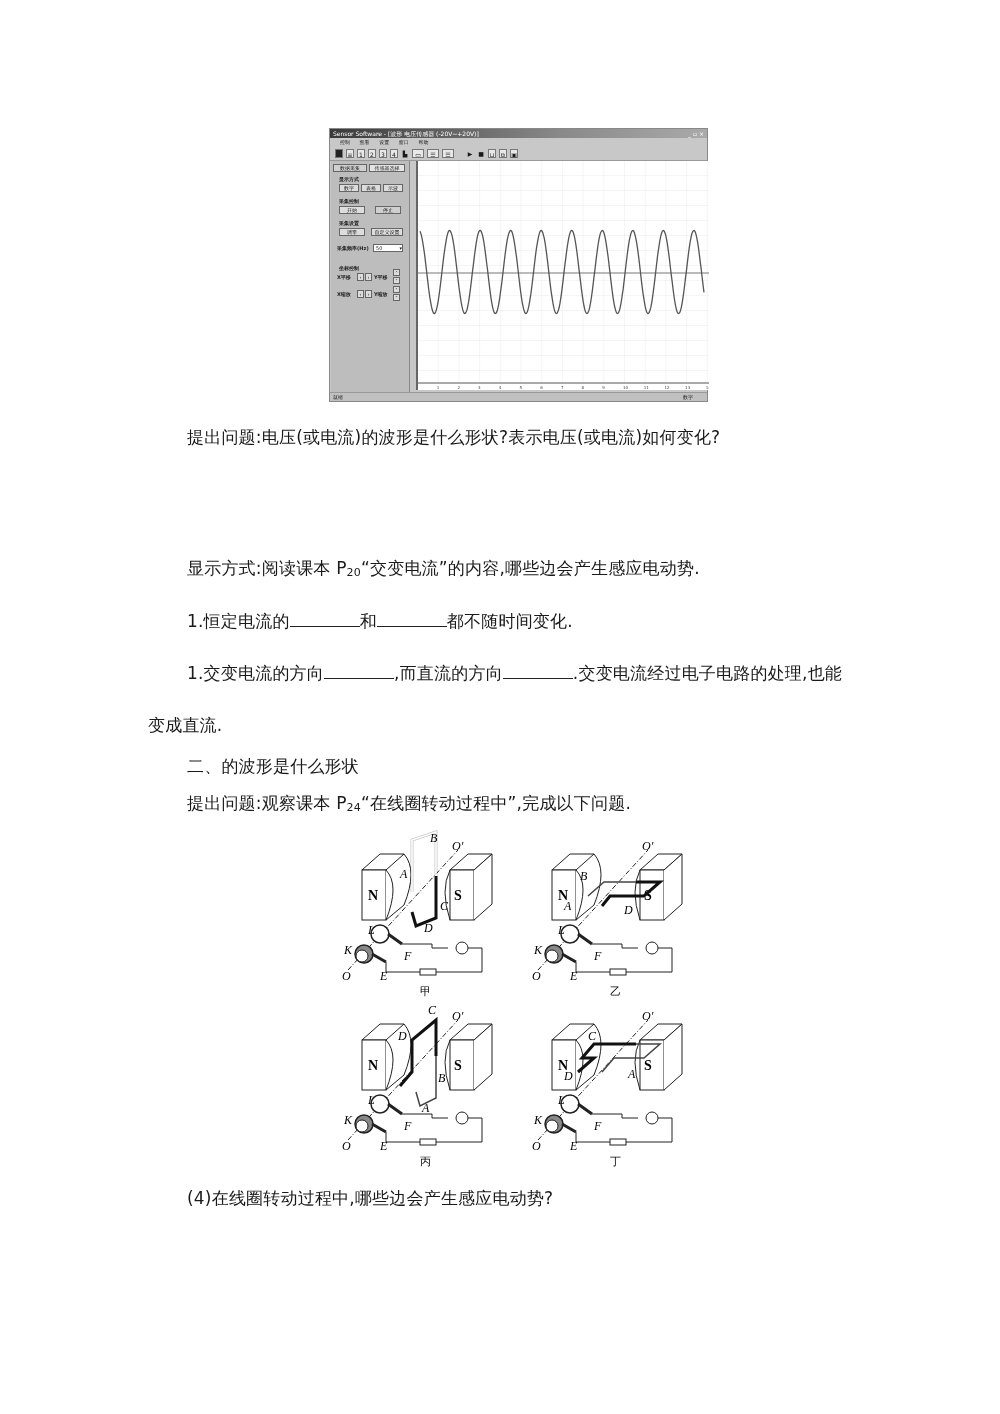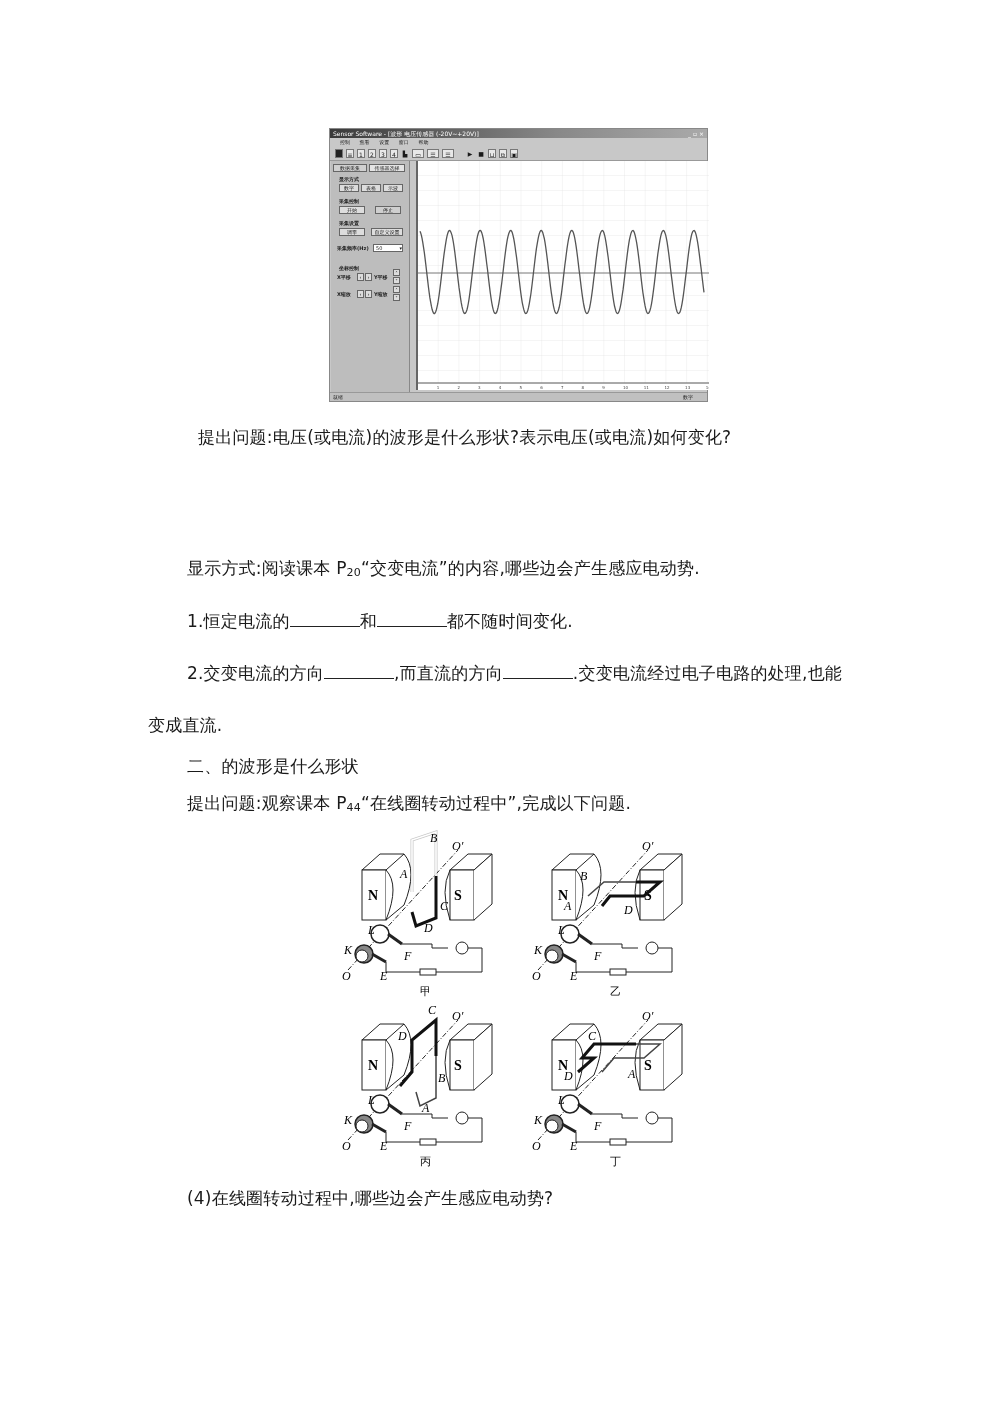--- a/index.html
+++ b/index.html
@@ -114,39 +114,39 @@
         </g>
     </svg>
   </div>
 
   <div class="abs statusbar">
     <span style="padding-left:3px">就绪</span>
     <span style="float:right;margin-right:14px">数字</span>
   </div>
 </div>
 
-<div class="abs txt" style="left:198px;top:425px">提出问题:电压(或电流)的波形是什么形状?表示电压(或电流)如何变化?</div>
+<div class="abs txt" style="left:187px;top:425px">提出问题:电压(或电流)的波形是什么形状?表示电压(或电流)如何变化?</div>
 
 <div class="abs txt" style="left:187px;top:556px">
   <span>显示方式:阅读课本 P</span><sub>20</sub><span>“交变电流”的内容,哪些边会产生感应电动势.</span>
 </div>
 
 <div class="abs txt" style="left:187px;top:608px">
   <span>1.恒定电流的</span><span class="blank" style="width:70px"></span><span>和</span><span class="blank" style="width:70px"></span><span>都不随时间变化.</span>
 </div>
 
 <div class="abs txt" style="left:187px;top:660px">
-  <span>2.交变电流的方向</span><span class="blank" style="width:70px"></span><span>,而直流的方向</span><span class="blank" style="width:70px"></span><span>.交变电流经过电子电路的处理,也能</span>
+  <span>1.交变电流的方向</span><span class="blank" style="width:70px"></span><span>,而直流的方向</span><span class="blank" style="width:70px"></span><span>.交变电流经过电子电路的处理,也能</span>
 </div>
 <div class="abs txt" style="left:148px;top:713px">变成直流.</div>
 
 <div class="abs txt" style="left:187px;top:754px">二、的波形是什么形状</div>
 
 <div class="abs txt" style="left:187px;top:791px">
-  <span>提出问题:观察课本 P</span><sub>44</sub><span>“在线圈转动过程中”,完成以下问题.</span>
+  <span>提出问题:观察课本 P</span><sub>24</sub><span>“在线圈转动过程中”,完成以下问题.</span>
 </div>
 
 <div class="abs" style="left:340px;top:830px;width:360px;height:340px">
   <svg width="360" height="340" viewBox="0 0 360 340" font-family="Liberation Serif, serif">
     <defs>
       <g id="mag">
 
         <path d="M22 40 L40 24 L64 24 L46 40 Z" fill="#fff" stroke="#222"></path>
         <rect x="22" y="40" width="24" height="50" fill="#fff" stroke="#222"></rect>
         <path d="M46 40 Q60 55 46 90" fill="#fff" stroke="#222"></path>

